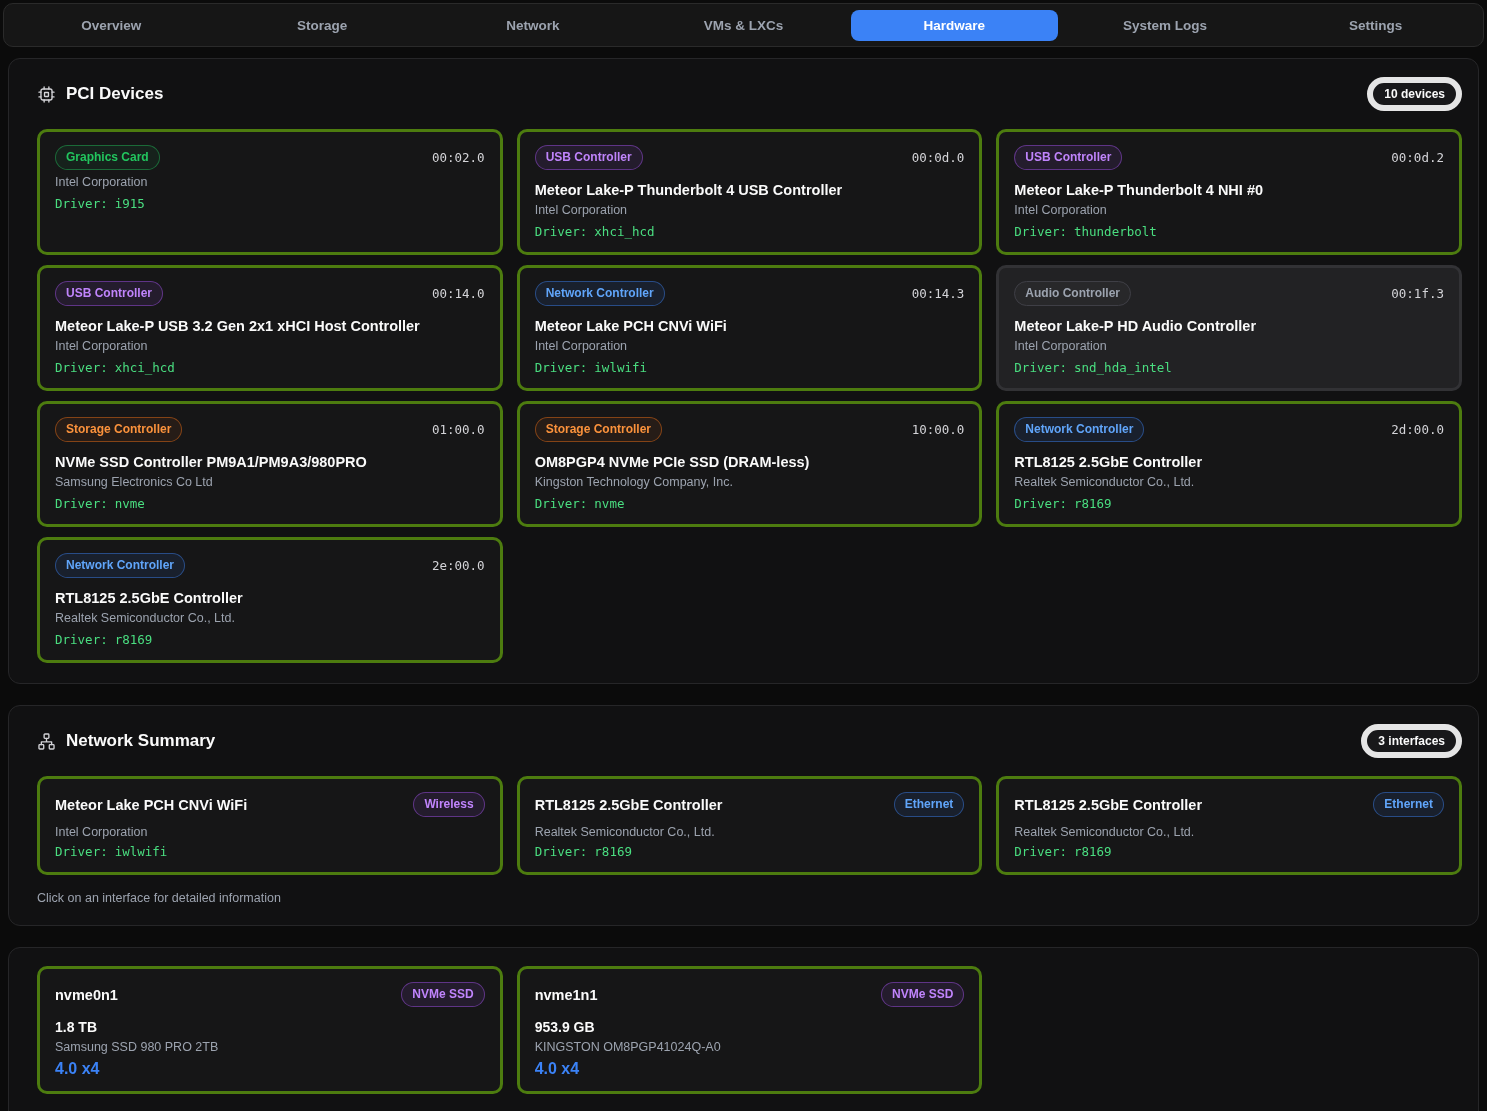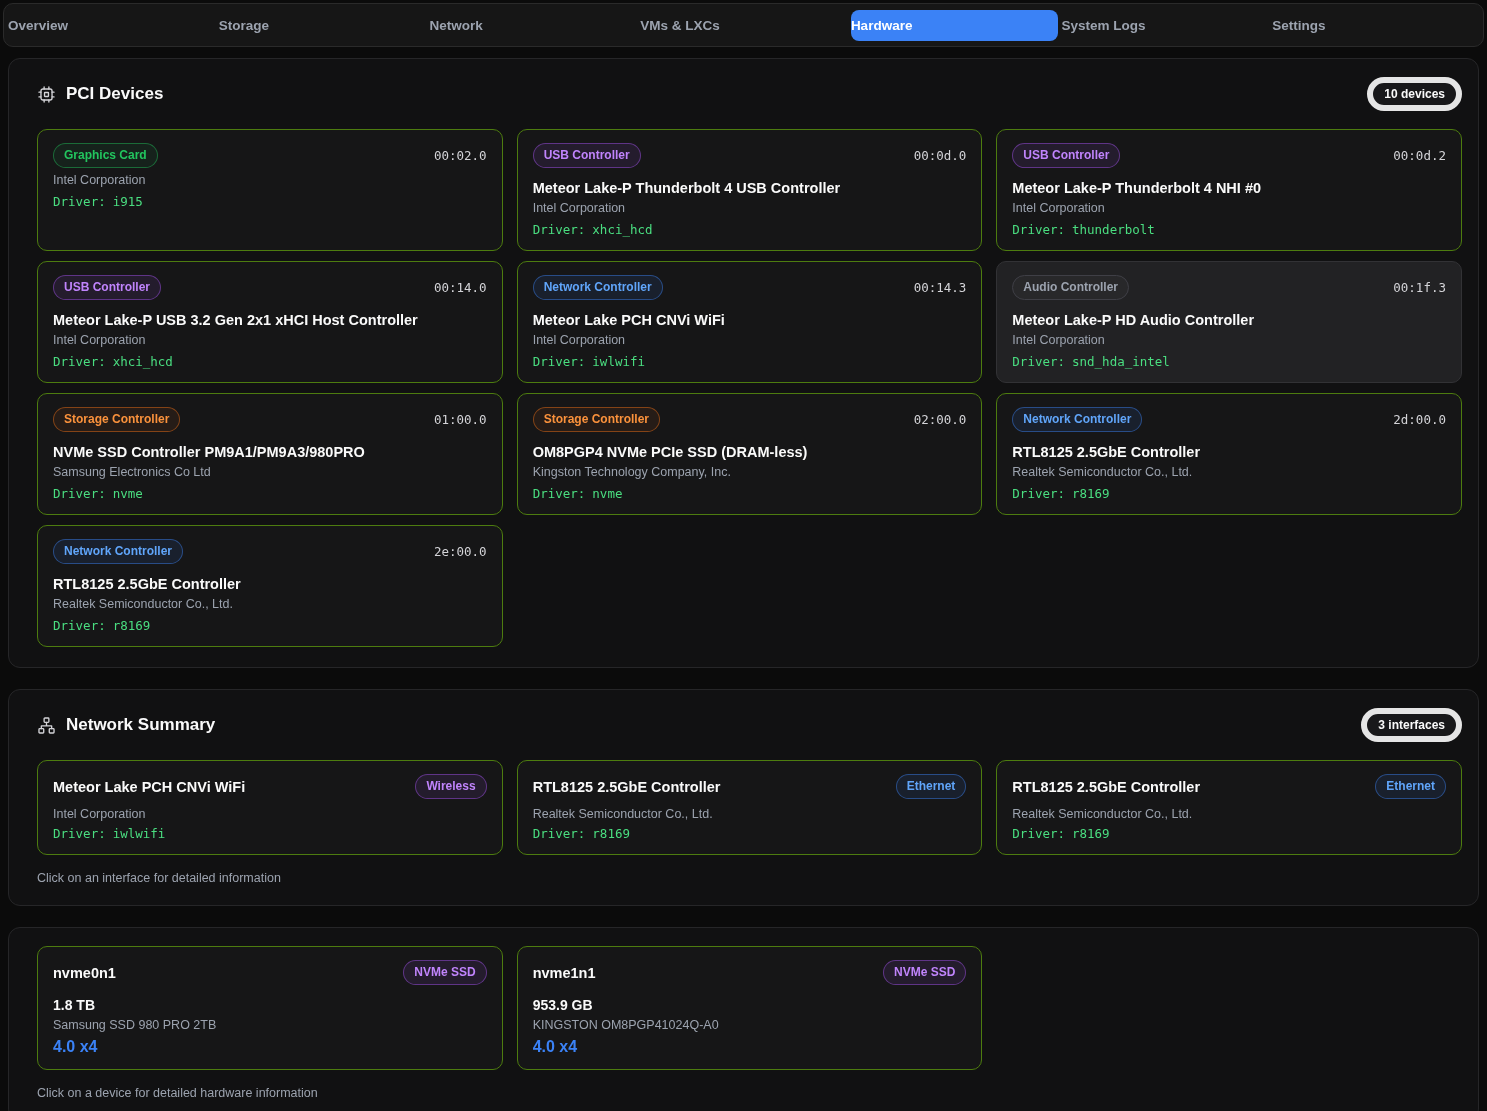--- a/index.html
+++ b/index.html
@@ -20,20 +20,21 @@
     background: #161616;
     border: 1px solid #2a2a2a;
     border-radius: 10px;
     display: flex;
     align-items: center;
     padding: 0 2px;
     box-sizing: border-box;
   }
   .tab {
     flex: 1;
+    text-align: center;
     font-size: 13.5px;
     font-weight: 600;
     color: #9ca3af;
     padding: 8px 0;
     margin: 0 2px;
     border-radius: 8px;
     cursor: pointer;
     white-space: nowrap;
   }
   .tab[data-active="true"] {
@@ -72,21 +73,21 @@
   }
 
   
   .grid {
     display: grid;
     grid-template-columns: repeat(3, 1fr);
     gap: 10px 14px;
   }
   .card {
     background: #161617;
-    border: 1px solid #4d7c0f;
+    border: 3px solid #4d7c0f;
     border-radius: 10px;
     padding: 13px 15px;
     box-sizing: border-box;
     cursor: pointer;
   }
   .card[data-variant="highlight"] {
     background: #222224;
     border-color: #323235;
   }
   .card-top {
@@ -278,21 +279,21 @@
           <div class="dev-name">NVMe SSD Controller PM9A1/PM9A3/980PRO</div>
           <div class="dev-vendor">Samsung Electronics Co Ltd</div>
           <div class="dev-driver">
             <span class="drv-label">Driver:</span><span>nvme</span>
           </div>
         </div>
 
         <div class="card pci-card">
           <div class="card-top">
             <span class="badge" data-color="orange">Storage Controller</span>
-            <span class="addr">02:00.0</span>
+            <span class="addr">10:00.0</span>
           </div>
           <div class="dev-name">OM8PGP4 NVMe PCIe SSD (DRAM-less)</div>
           <div class="dev-vendor">Kingston Technology Company, Inc.</div>
           <div class="dev-driver">
             <span class="drv-label">Driver:</span><span>nvme</span>
           </div>
         </div>
 
         <div class="card pci-card">
           <div class="card-top">

